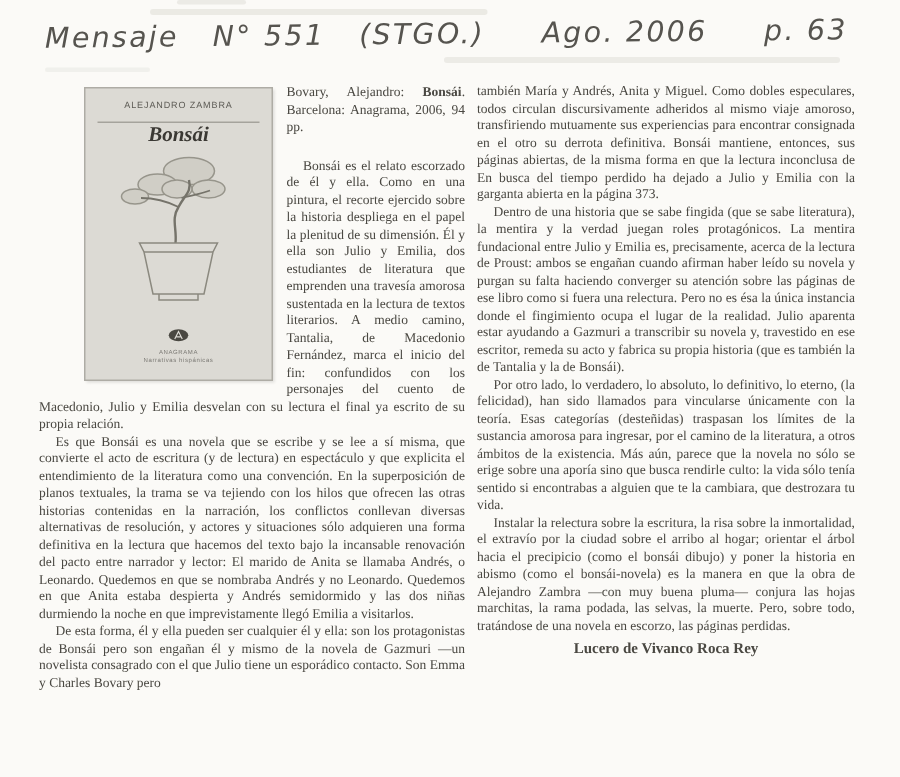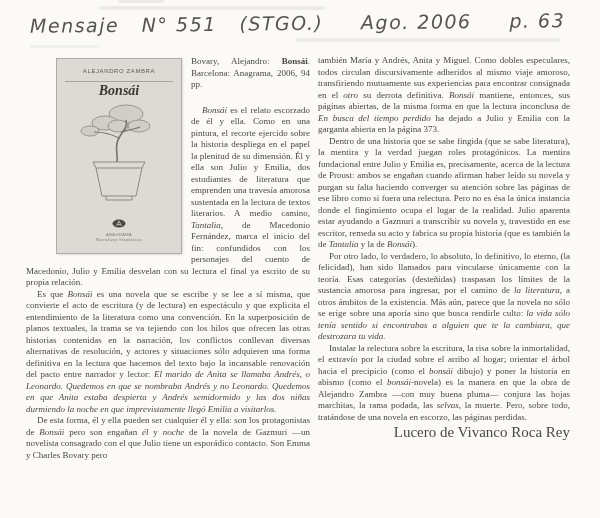--- a/index.html
+++ b/index.html
@@ -27,21 +27,21 @@
     transform:rotate(-0.6deg);
   }
 
   
   .col{position:absolute;text-align:justify;font-size:9px;line-height:11.5px;}
   .left-col{left:26px;top:56px;width:284px;}
   .right-col{left:318px;top:55px;width:252px;}
   p{margin:0;}
   .citation{margin-bottom:14px;}
   .indent{text-indent:11px;}
-  .it{font-style:italic;margin-top:28px;}
+  .it{margin-top:28px;}
   .bold{font-weight:bold;}
 
   
   .cover{
     float:left;width:124px;height:194px;
     margin:2px 9px 5px 30px;
     background:#dcdad4;
     border:1px solid #aeaca5;
     box-shadow:1px 1px 2px rgba(0,0,0,.12);
     text-align:center;overflow:hidden;
@@ -57,21 +57,21 @@
     font-size:14px;font-weight:bold;font-style:italic;color:#3a3833;
   }
   .cover-art{display:block;margin:0 auto;}
   .cover-logo{margin-top:1px;}
   .logo-caption{
     font-family:"Liberation Sans",sans-serif;
     font-size:4px;line-height:5px;color:#7a7873;letter-spacing:.4px;
   }
 
   .signature{
-    text-align:right;font-weight:normal;font-size:15px;margin-top:4px;
+    text-align:center;font-weight:bold;font-size:10px;margin-top:4px;
   }
 </style>
 </head>
 <body>
 
 <div class="page">
 
   <div class="streak s1"></div>
   <div class="streak s2"></div>
   <div class="streak s3"></div>
@@ -115,21 +115,21 @@
         <div class="logo-caption">Narrativas hispánicas</div>
       </div>
     </div>
 
     <p class="citation"><span>Bovary, Alejandro: </span><span class="bold">Bonsái</span><span>. Barcelona: Anagrama, 2006, 94 pp.</span></p>
 
     <p class="indent"><span class="it">Bonsái</span><span> es el relato escorzado de él y ella. Como en una pintura, el recorte ejercido sobre la historia despliega en el papel la plenitud de su dimensión. Él y ella son Julio y Emilia, dos estudiantes de literatura que emprenden una travesía amorosa sustentada en la lectura de textos literarios. A medio camino, </span><span class="it">Tantalia</span><span>, de Macedonio Fernández, marca el inicio del fin: confundidos con los personajes del cuento de Macedonio, Julio y Emilia desvelan con su lectura el final ya escrito de su propia relación.</span></p>
 
     <p class="indent"><span>Es que </span><span class="it">Bonsái</span><span> es una novela que se escribe y se lee a sí misma, que convierte el acto de escritura (y de lectura) en espectáculo y que explicita el entendimiento de la literatura como una convención. En la superposición de planos textuales, la trama se va tejiendo con los hilos que ofrecen las otras historias contenidas en la narración, los conflictos conllevan diversas alternativas de resolución, y actores y situaciones sólo adquieren una forma definitiva en la lectura que hacemos del texto bajo la incansable renovación del pacto entre narrador y lector: </span><span class="it">El marido de Anita se llamaba Andrés, o Leonardo. Quedemos en que se nombraba Andrés y no Leonardo. Quedemos en que Anita estaba despierta y Andrés semidormido y las dos niñas durmiendo la noche en que imprevistamente llegó Emilia a visitarlos.</span></p>
 
-    <p class="indent"><span>De esta forma, él y ella pueden ser cualquier él y ella: son los protagonistas de </span><span class="it">Bonsái</span><span> pero son engañan </span><span class="it">él</span><span> y </span><span class="it">noche</span><span> de la novela de Gazmuri —un novelista consagrado con el que Julio tiene un esporádico contacto. Son Emma y Charles Bovary pero</span></p>
+    <p class="indent"><span>De esta forma, él y ella pueden ser cualquier él y ella: son los protagonistas de </span><span class="it">Bonsái</span><span> pero son engañan </span><span class="it">él</span><span> y </span><span class="it">mismo</span><span> de la novela de Gazmuri —un novelista consagrado con el que Julio tiene un esporádico contacto. Son Emma y Charles Bovary pero</span></p>
 
   </div>
 
   <div class="col right-col">
 
     <p><span>también María y Andrés, Anita y Miguel. Como dobles especulares, todos circulan discursivamente adheridos al mismo viaje amoroso, transfiriendo mutuamente sus experiencias para encontrar consignada en el </span><span class="it">otro</span><span> su derrota definitiva. </span><span class="it">Bonsái</span><span> mantiene, entonces, sus páginas abiertas, de la misma forma en que la lectura inconclusa de </span><span class="it">En busca del tiempo perdido</span><span> ha dejado a Julio y Emilia con la garganta abierta en la página 373.</span></p>
 
     <p class="indent"><span>Dentro de una historia que se sabe fingida (que se sabe literatura), la mentira y la verdad juegan roles protagónicos. La mentira fundacional entre Julio y Emilia es, precisamente, acerca de la lectura de Proust: ambos se engañan cuando afirman haber leído su novela y purgan su falta haciendo converger su atención sobre las páginas de ese libro como si fuera una relectura. Pero no es ésa la única instancia donde el fingimiento ocupa el lugar de la realidad. Julio aparenta estar ayudando a Gazmuri a transcribir su novela y, travestido en ese escritor, remeda su acto y fabrica su propia historia (que es también la de </span><span class="it">Tantalia</span><span> y la de </span><span class="it">Bonsái</span><span>).</span></p>
 
     <p class="indent"><span>Por otro lado, lo verdadero, lo absoluto, lo definitivo, lo eterno, (la felicidad), han sido llamados para vincularse únicamente con la teoría. Esas categorías (desteñidas) traspasan los límites de la sustancia amorosa para ingresar, por el camino de </span><span class="it">la literatura</span><span>, a otros ámbitos de la existencia. Más aún, parece que la novela no sólo se erige sobre una aporía sino que busca rendirle culto: </span><span class="it">la vida sólo tenía sentido si encontrabas a alguien que te la cambiara, que destrozara tu vida.</span></p>

